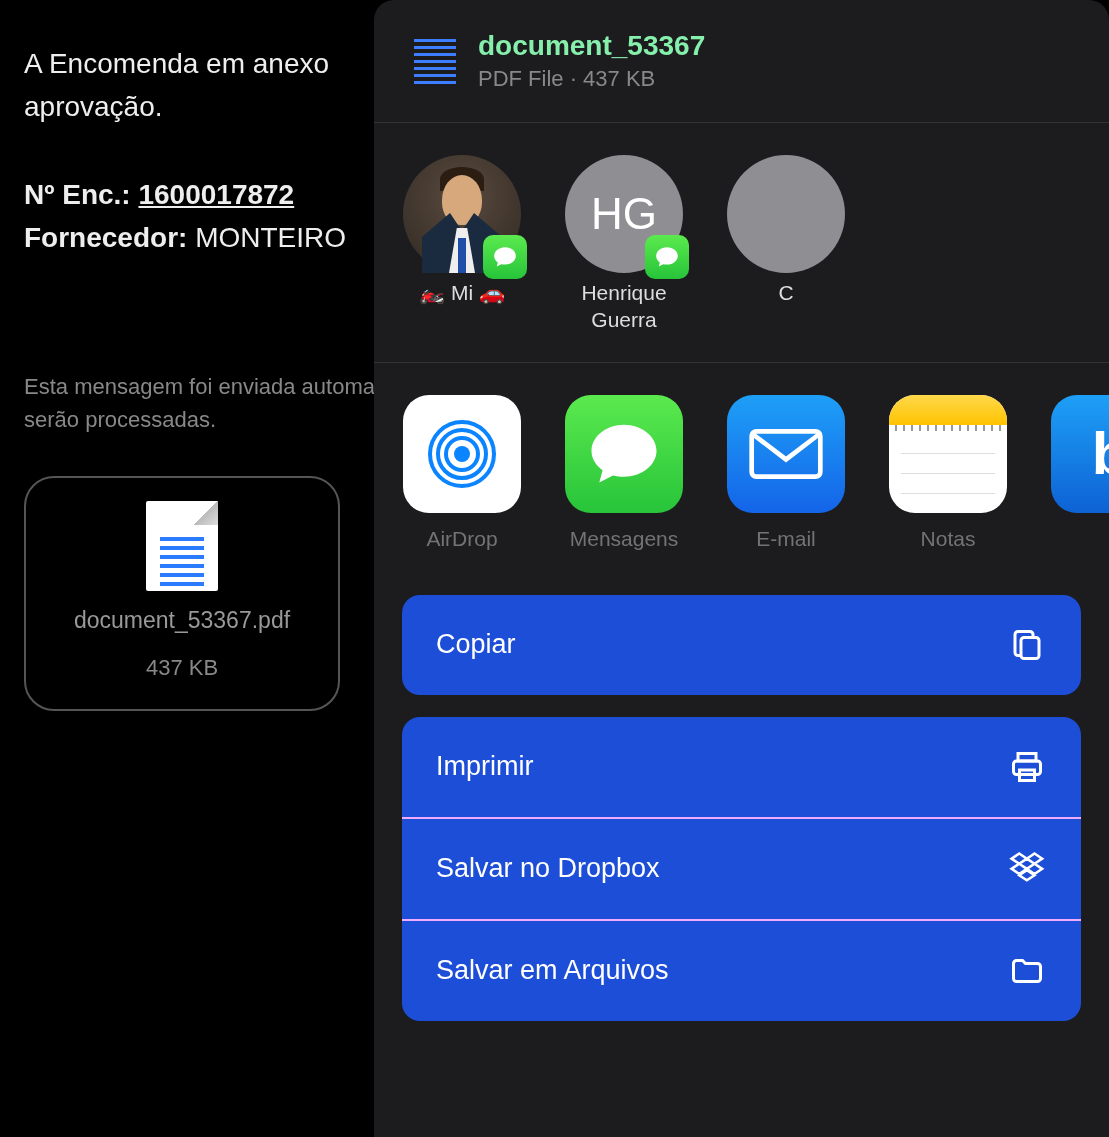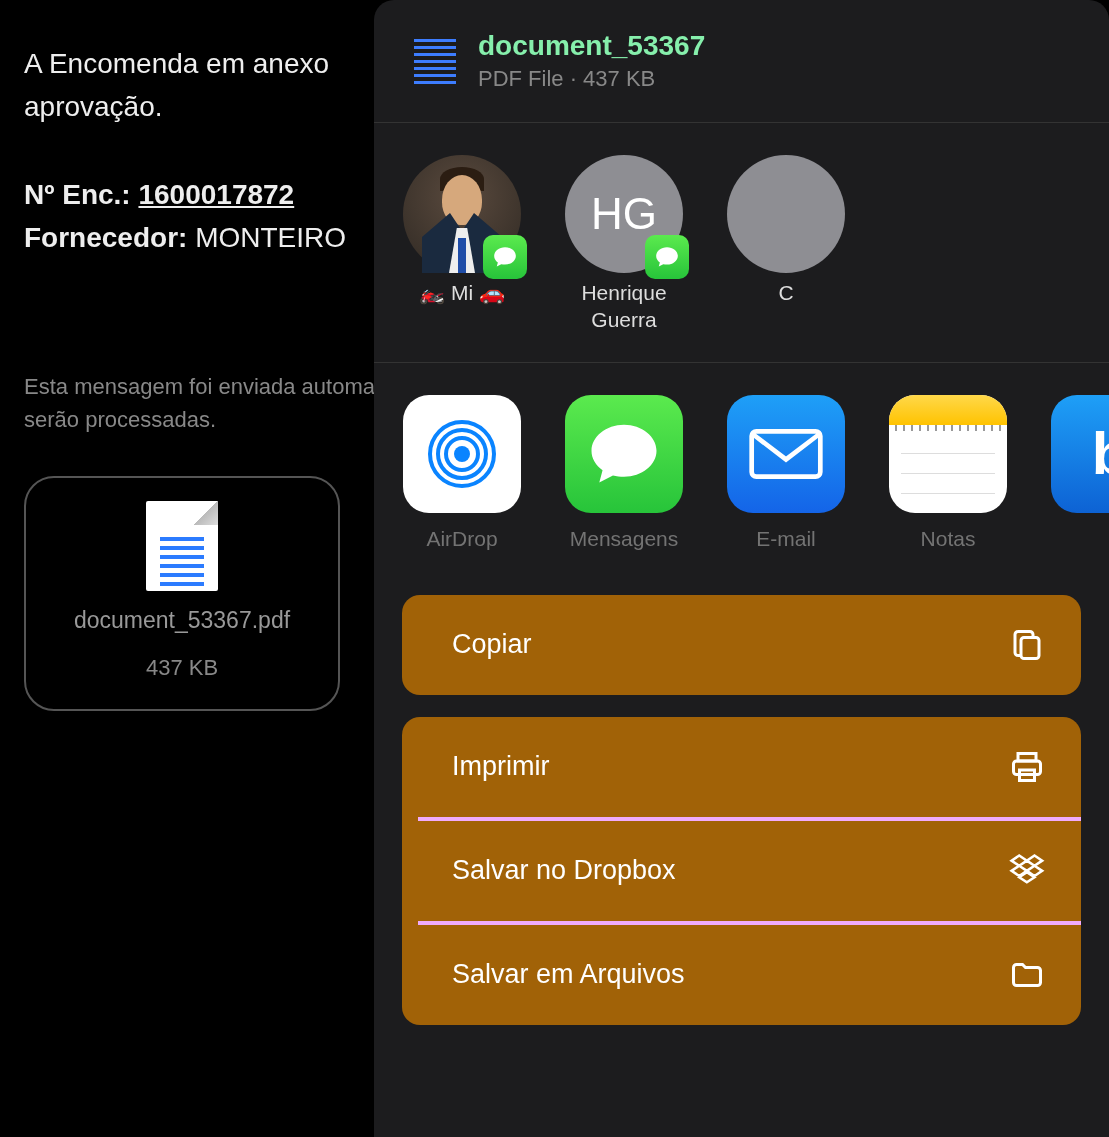--- a/index.html
+++ b/index.html
@@ -172,34 +172,33 @@
     .box-app { background: linear-gradient(180deg, #1e9ff7, #0d62d4); color:#fff; font-size:60px; font-weight:700;}
     .app-label { font-size: 21px; color: #737373; text-align: right; }
 
     .actions {
       padding: 24px 28px 0 28px;
       display: flex;
       flex-direction: column;
       gap: 22px;
     }
     .action-group {
-      background: #a16207;
+      background: #1d4ed8;
       border-radius: 18px;
       overflow: hidden;
-      padding-left: 16px;
     }
     .action-item {
       display: flex;
       align-items: center;
       justify-content: space-between;
       padding: 30px 34px;
       color: #fff;
       font-size: 27px;
     }
-    .action-item + .action-item { border-top: 4px solid #f0abfc; }
+    .action-item + .action-item { border-top: 2px solid #f0abfc; }
     .action-icon { width: 40px; height: 40px; display: flex; align-items: center; justify-content: center; }
     .action-icon svg { width: 36px; height: 36px; stroke: #fff; fill: none; stroke-width: 2; }
 
     .suit {
       position:absolute; bottom:0; left:50%; transform:translateX(-50%);
       width:80px; height:60px; background:#1a2a3f;
       clip-path: polygon(0 100%, 0 40%, 35% 0, 50% 30%, 65% 0, 100% 40%, 100% 100%);
     }
     .head {
       position:absolute; top:20px; left:50%; transform:translateX(-50%);

